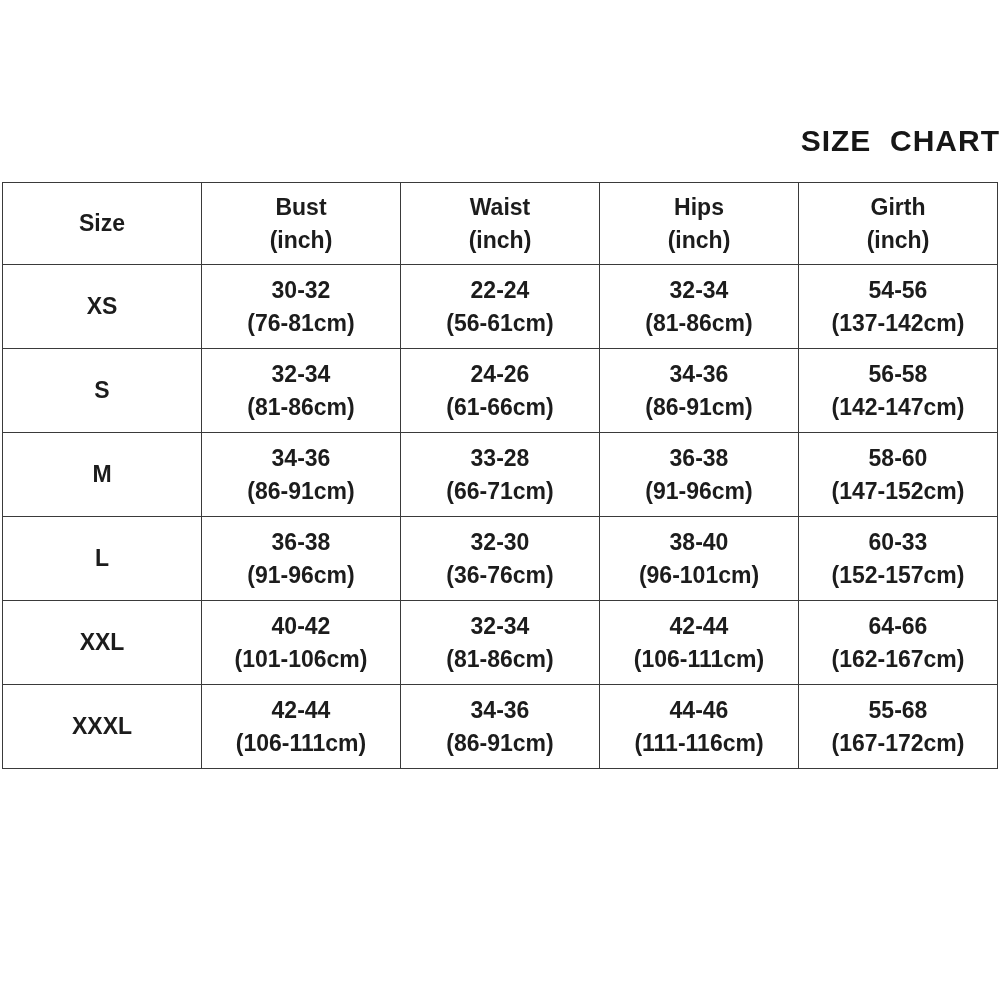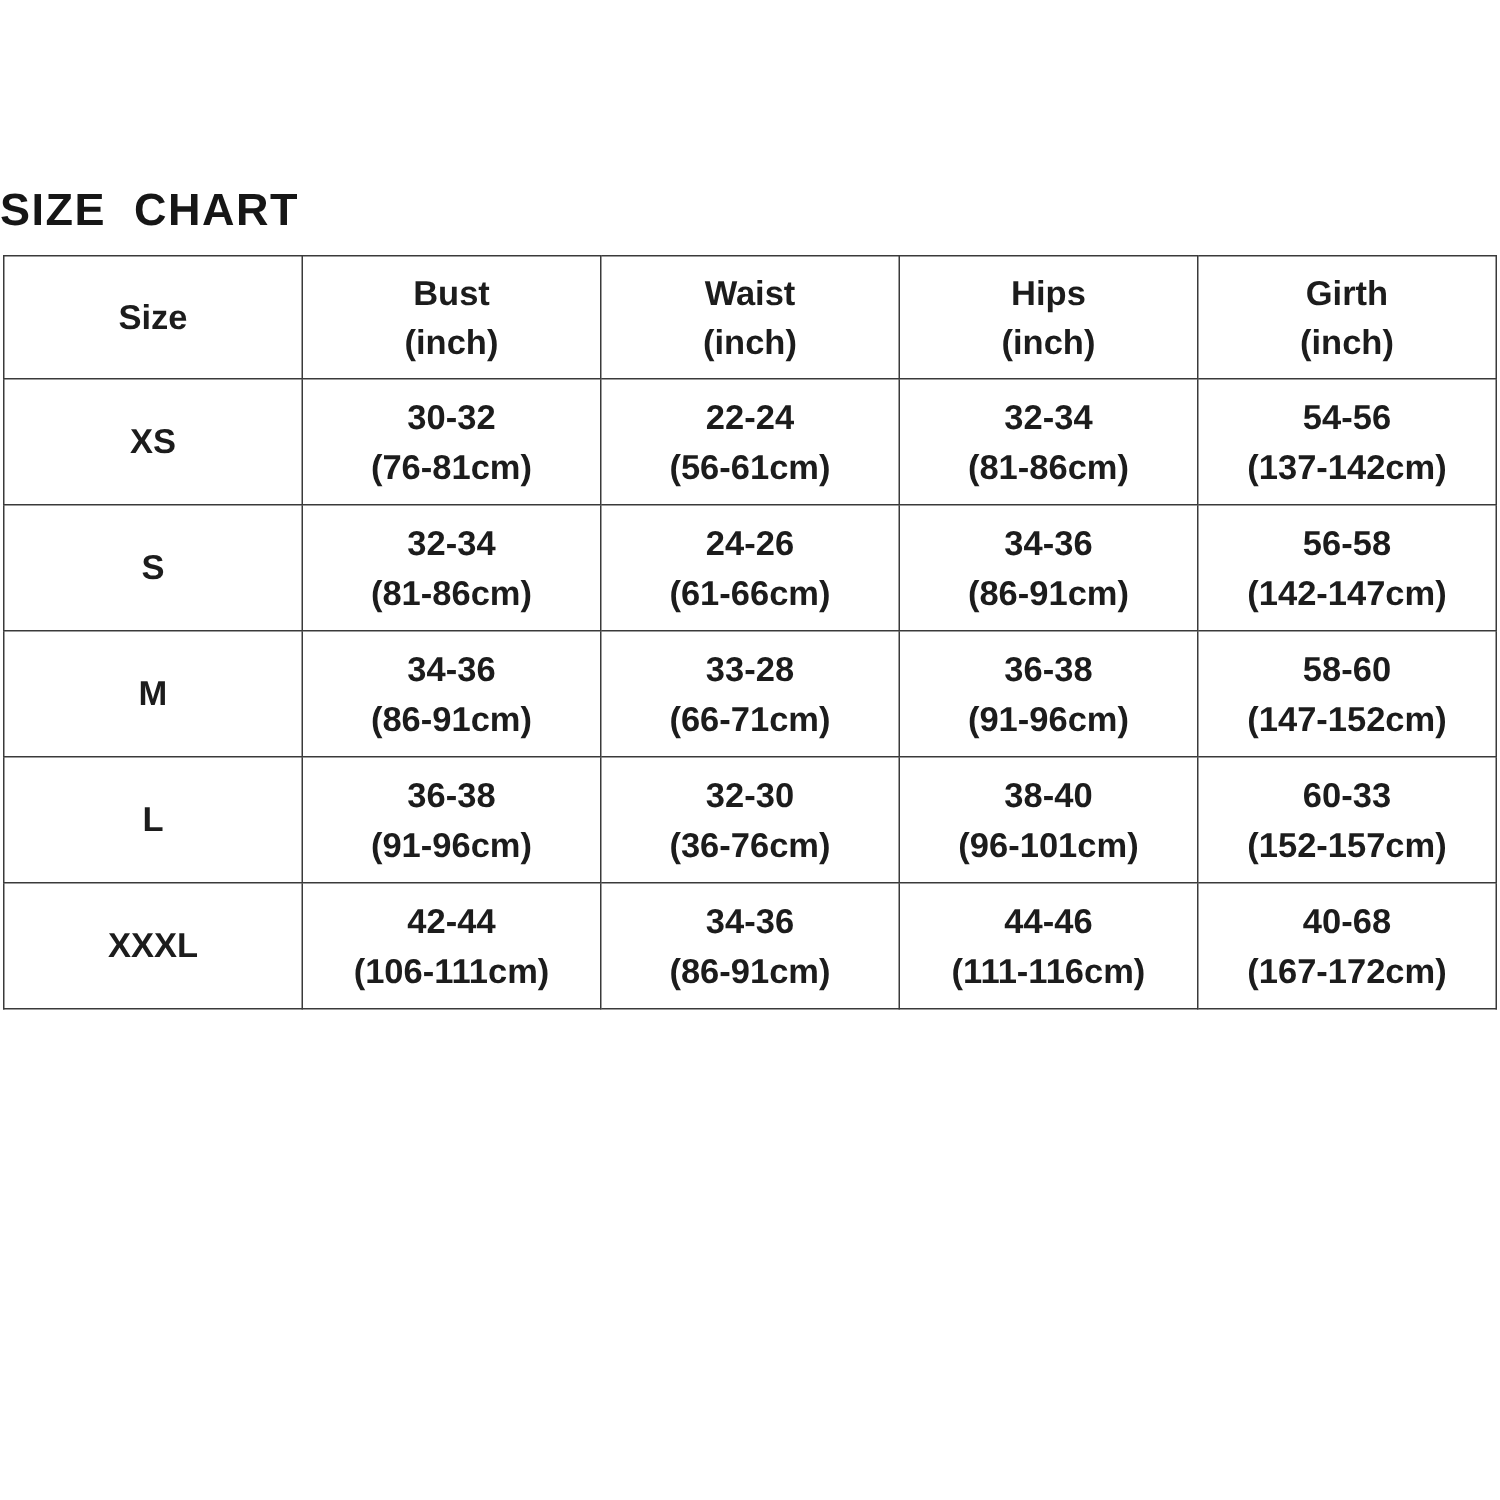--- a/index.html
+++ b/index.html
@@ -15,30 +15,30 @@
     width: 1000px;
     height: 1000px;
     background: #ffffff;
     overflow: hidden;
   }
   .title {
     position: absolute;
     top: 124px;
     left: 0;
     width: 100%;
-    text-align: left;
+    text-align: right;
     font-size: 30px;
     font-weight: bold;
     letter-spacing: 1px;
     white-space: pre; 
     color: #161616;
   }
   table.size-table {
     position: absolute;
-    top: 170px;
+    top: 182px;
     left: 2px;
     width: 996px;
     border-collapse: collapse;
     table-layout: fixed;
   }
   .size-table th,
   .size-table td {
     border: 1.5px solid #3a3a3a;
     text-align: center;
     vertical-align: middle;
@@ -177,38 +177,59 @@
           <span class="line">38-40</span>
           <span class="line">(96-101cm)</span>
         </td>
         <td>
           <span class="line">60-33</span>
           <span class="line">(152-157cm)</span>
         </td>
       </tr>
 
 
-
-      <tr>
-        <td>
-            <span class="line">XXXL</span>
-          </td>
+      <tr>
+        <td>
+            <span class="line">XXL</span>
+          </td>
+        <td>
+          <span class="line">40-42</span>
+          <span class="line">(101-106cm)</span>
+        </td>
+        <td>
+          <span class="line">32-34</span>
+          <span class="line">(81-86cm)</span>
+        </td>
         <td>
           <span class="line">42-44</span>
           <span class="line">(106-111cm)</span>
         </td>
         <td>
+          <span class="line">64-66</span>
+          <span class="line">(162-167cm)</span>
+        </td>
+      </tr>
+
+      <tr>
+        <td>
+            <span class="line">XXXL</span>
+          </td>
+        <td>
+          <span class="line">42-44</span>
+          <span class="line">(106-111cm)</span>
+        </td>
+        <td>
           <span class="line">34-36</span>
           <span class="line">(86-91cm)</span>
         </td>
         <td>
           <span class="line">44-46</span>
           <span class="line">(111-116cm)</span>
         </td>
         <td>
-          <span class="line">40-68</span>
+          <span class="line">55-68</span>
           <span class="line">(167-172cm)</span>
         </td>
       </tr>
 
     </tbody>
   </table>
 </div>
 
 </body></html>

